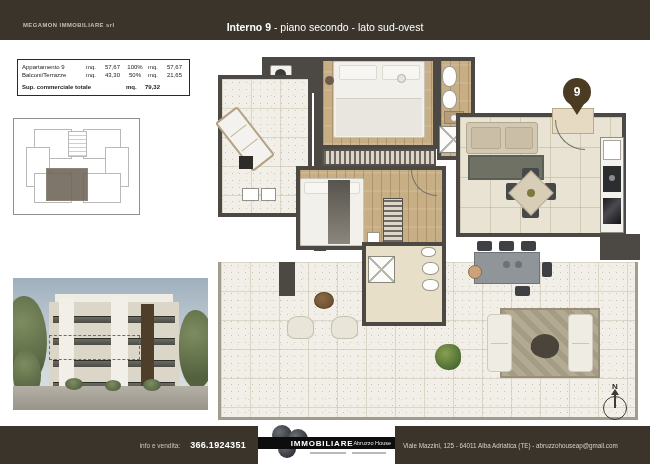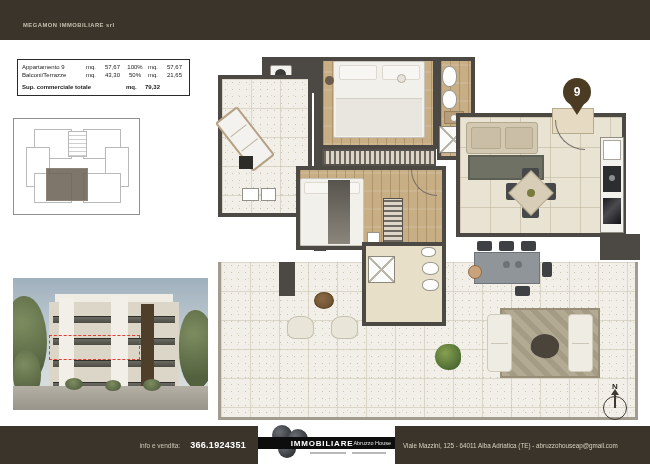--- a/index.html
+++ b/index.html
@@ -102,20 +102,21 @@
   #footer-right { left:395px; top:426px; width:255px; height:38px; display:flex; align-items:center; padding-left:8px; }
   #footer-address { font-size:6.3px; color:#d8d2c3; }
 </style>
 </head>
 <body>
 
 <div id="page">
 
   <div id="top-band" class="abs band">
     <div id="company" class="abs">MEGAMON IMMOBILIARE srl</div>
+    <div id="main-title" class="abs"><b>Interno 9</b><span> - piano secondo - lato sud-ovest</span></div>
   </div>
 
   <div id="summary" class="abs">
     <div class="srow">
       <span class="c-label">Appartamento 9</span>
       <span class="c-u">mq.</span>
       <span class="c-v">57,67</span>
       <span class="c-p">100%</span>
       <span class="c-u">mq.</span>
       <span class="c-v">57,67</span>

